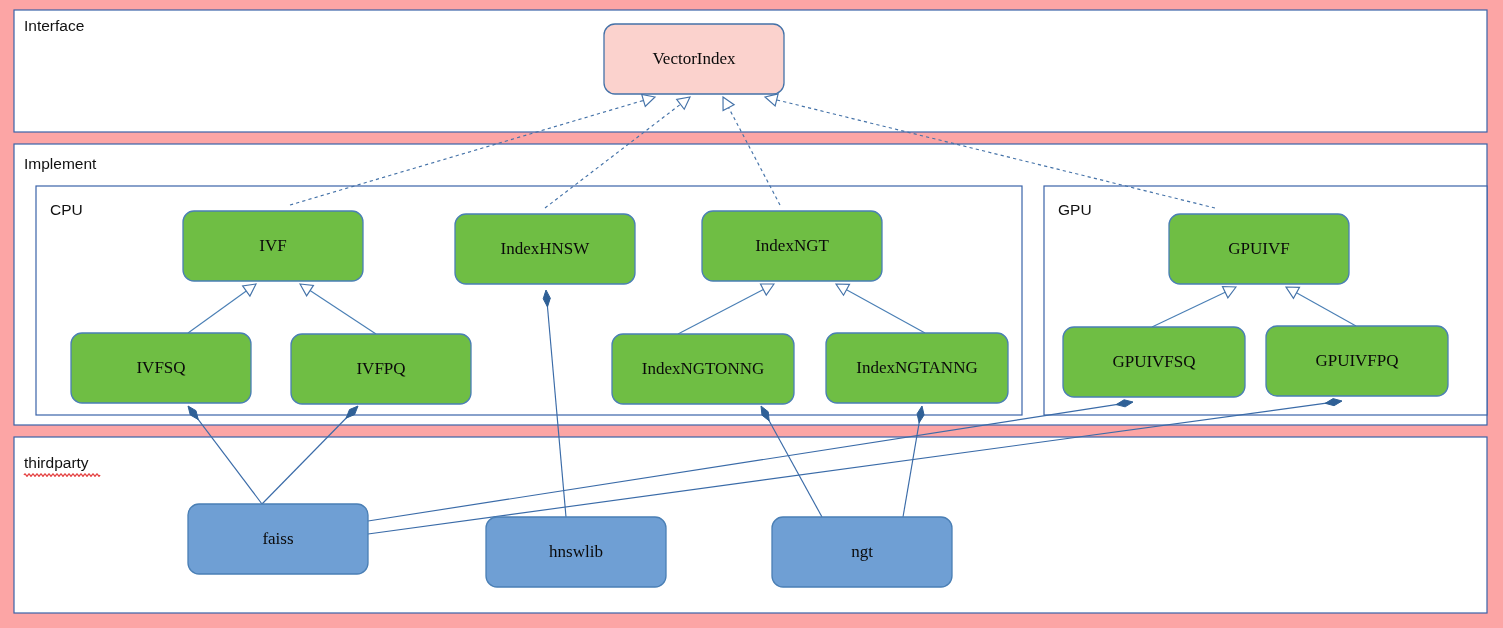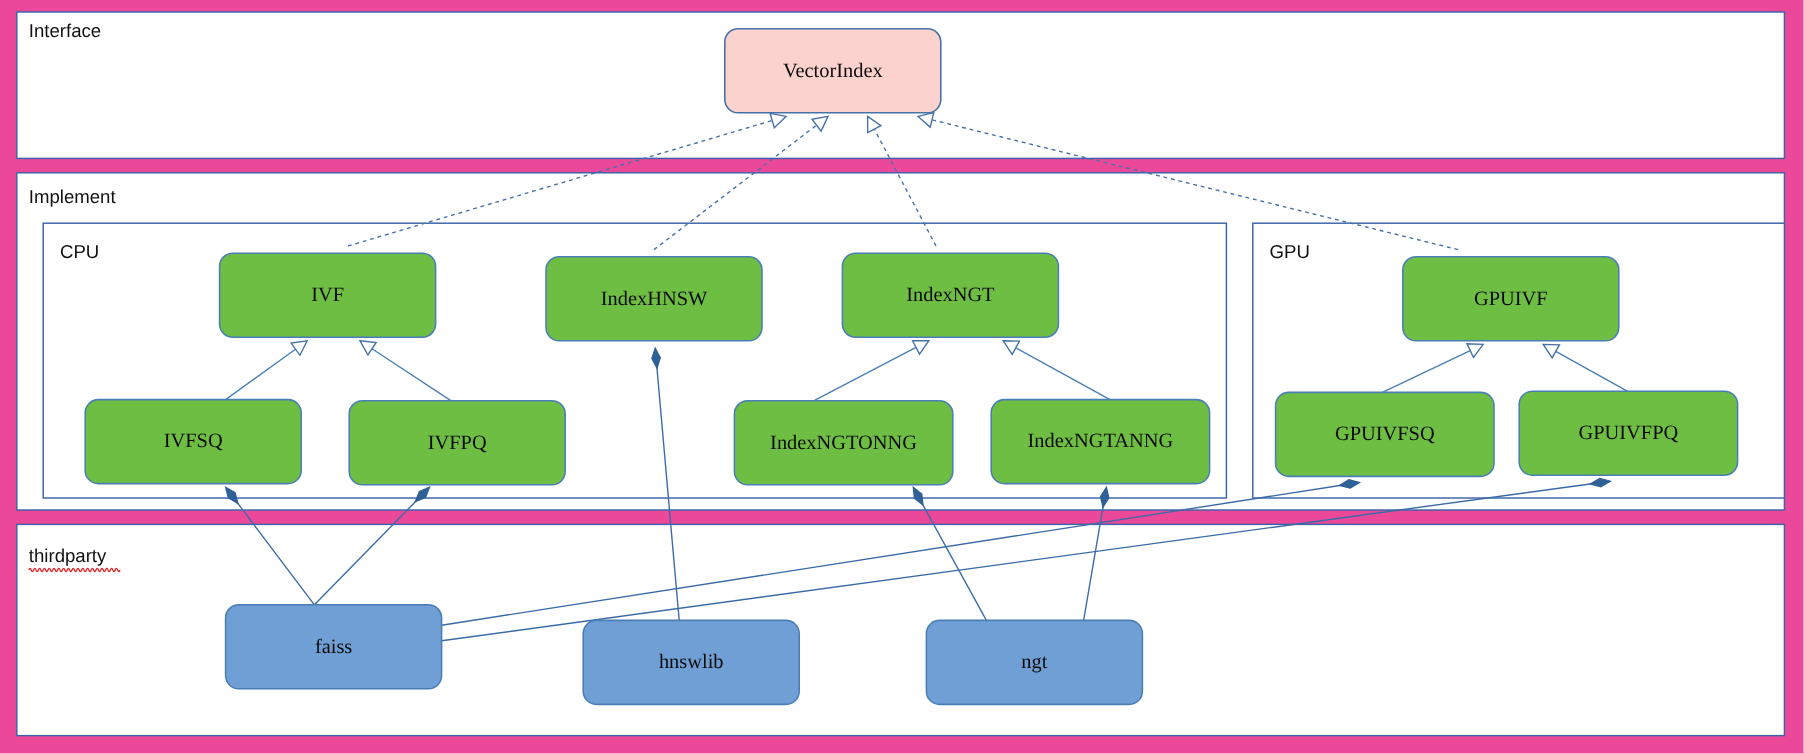--- a/index.html
+++ b/index.html
@@ -7,21 +7,21 @@
     padding: 0;
     background: #ffffff;
   }
   body {
     font-family: "Liberation Sans", sans-serif;
   }
   #diagram-root {
     position: relative;
     width: 1503px;
     height: 628px;
-    background: #ec4899;
+    background: #fca5a5;
     overflow: hidden;
   }
   svg#diagram-svg {
     position: absolute;
     left: 0;
     top: 0;
     width: 1503px;
     height: 628px;
     display: block;
   }

